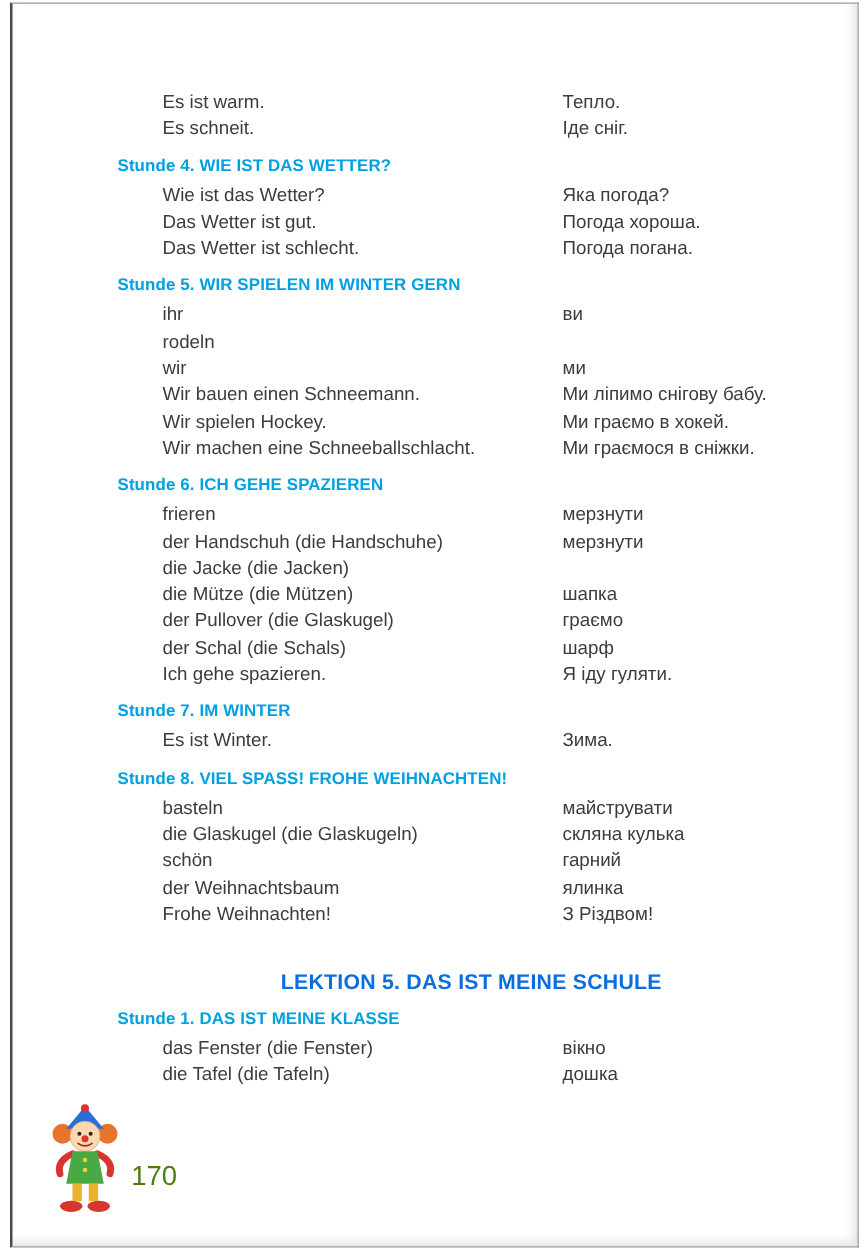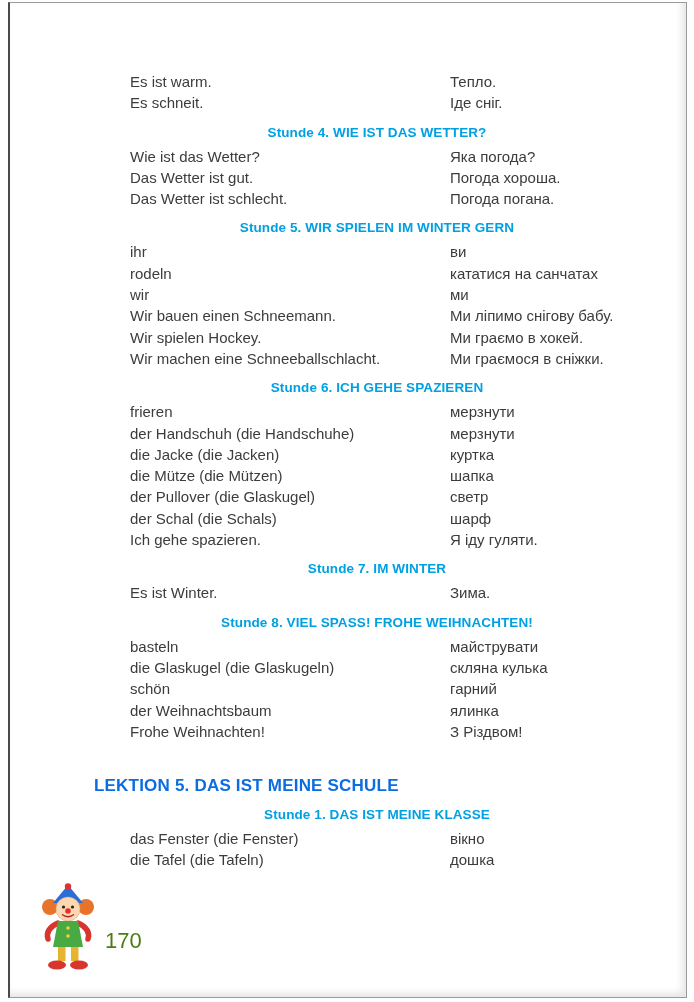--- a/index.html
+++ b/index.html
@@ -33,27 +33,26 @@
     font-size: 15px;
     line-height: 21.3px;
   }
   .vocab-row .de, .vocab-row .uk { white-space: nowrap; }
   .stunde-heading {
     font-size: 13.5px;
     font-weight: bold;
     color: var(--stunde-heading, #00a0e3);
     margin: 11px 0 6px 0;
     letter-spacing: 0.1px;
-    text-align: center;
   }
   .lektion-heading {
     font-size: 17px;
     font-weight: bold;
     color: var(--lektion-heading, #0b6de0);
-    text-align: left;
+    text-align: center;
     margin: 34px 0 6px 0;
     letter-spacing: 0.2px;
   }
   .page-number {
     position: absolute;
     left: 95px; top: 925px;
     font-size: 22px;
     color: #4d7c0f;
   }
   .clown {
@@ -96,21 +95,20 @@
     </div>
 
     <div class="vocab-section">
       <h3 class="stunde-heading">Stunde 5. WIR SPIELEN IM WINTER GERN</h3>
       <div class="vocab-row">
         <span class="de">ihr</span>
         <span class="uk">ви</span>
       </div>
       <div class="vocab-row">
         <span class="de">rodeln</span>
-        <span class="uk">кататися на санчатах</span>
       </div>
       <div class="vocab-row">
         <span class="de">wir</span>
         <span class="uk">ми</span>
       </div>
       <div class="vocab-row">
         <span class="de">Wir bauen einen Schneemann.</span>
         <span class="uk">Ми ліпимо снігову бабу.</span>
       </div>
       <div class="vocab-row">
@@ -128,29 +126,28 @@
       <div class="vocab-row">
         <span class="de">frieren</span>
         <span class="uk">мерзнути</span>
       </div>
       <div class="vocab-row">
         <span class="de">der Handschuh (die Handschuhe)</span>
         <span class="uk">мерзнути</span>
       </div>
       <div class="vocab-row">
         <span class="de">die Jacke (die Jacken)</span>
-        <span class="uk">куртка</span>
       </div>
       <div class="vocab-row">
         <span class="de">die Mütze (die Mützen)</span>
         <span class="uk">шапка</span>
       </div>
       <div class="vocab-row">
         <span class="de">der Pullover (die Glaskugel)</span>
-        <span class="uk">светр</span>
+        <span class="uk">граємо</span>
       </div>
       <div class="vocab-row">
         <span class="de">der Schal (die Schals)</span>
         <span class="uk">шарф</span>
       </div>
       <div class="vocab-row">
         <span class="de">Ich gehe spazieren.</span>
         <span class="uk">Я іду гуляти.</span>
       </div>
     </div>

